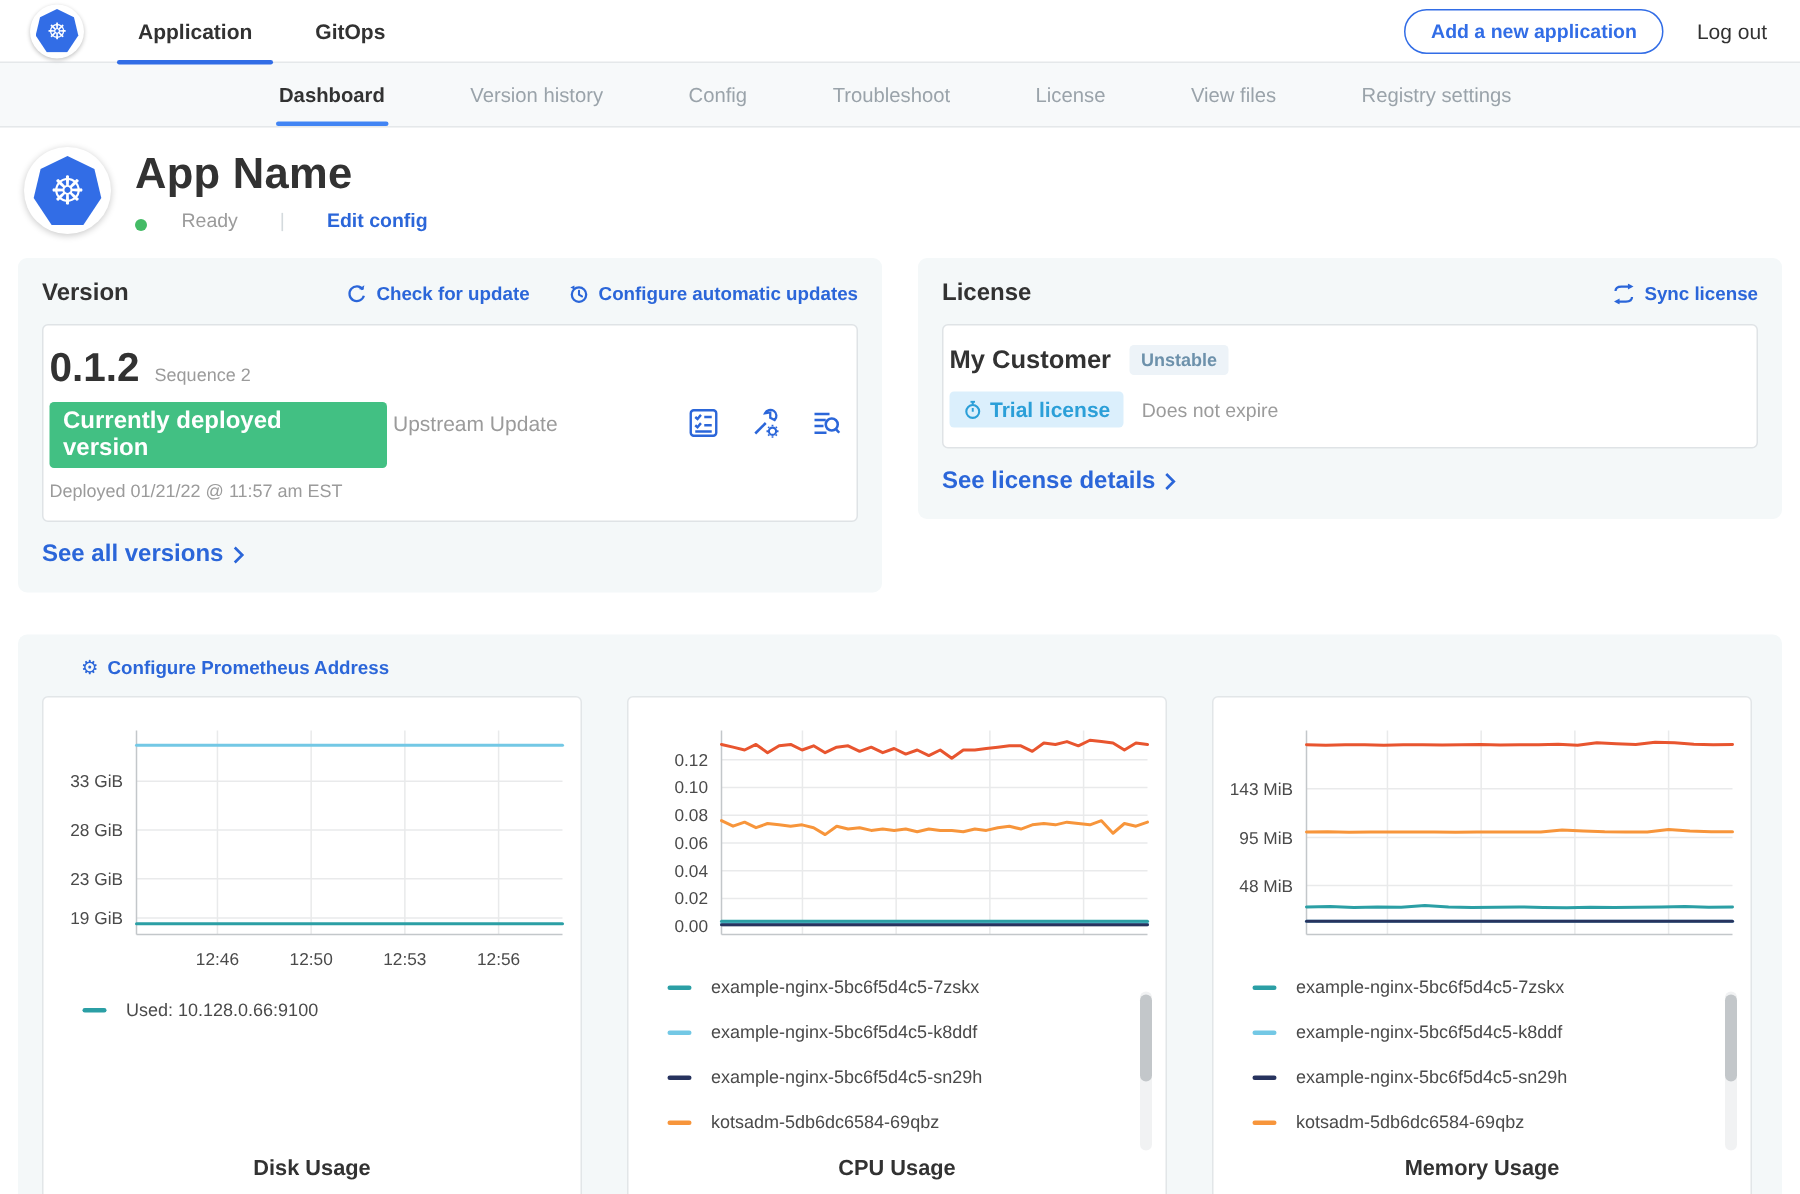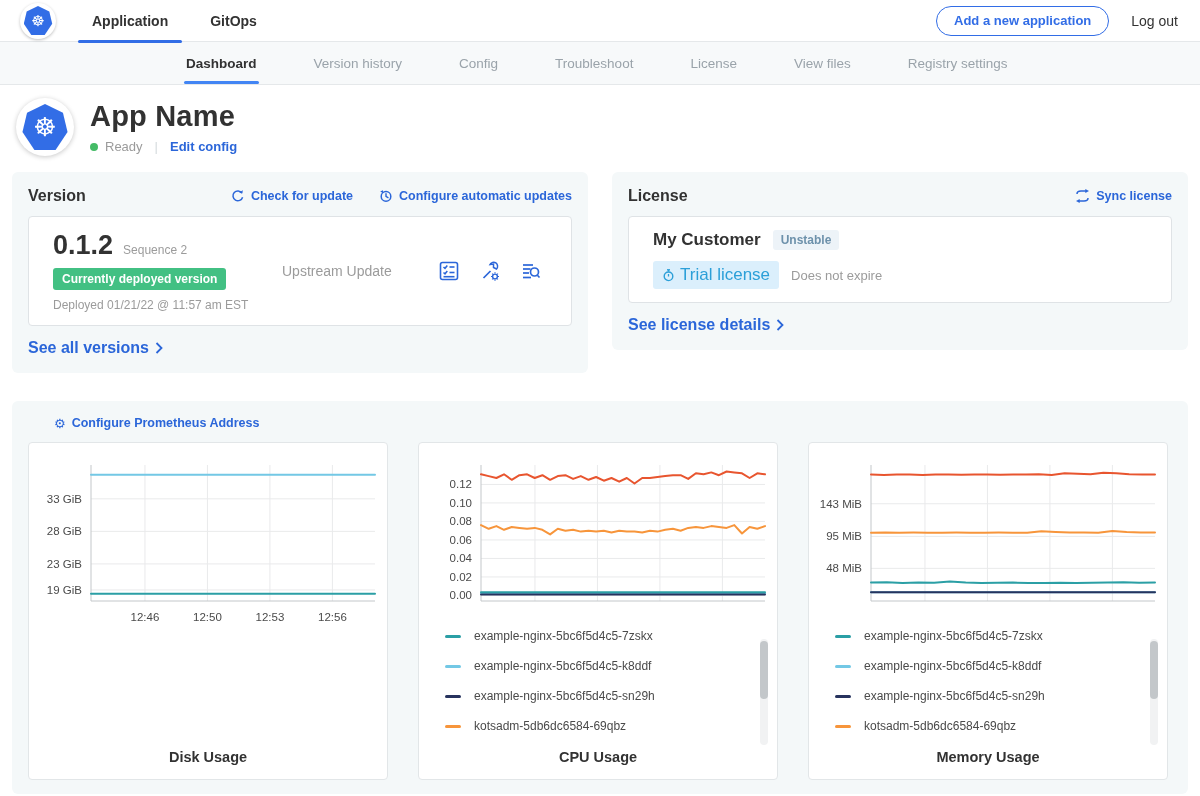--- a/index.html
+++ b/index.html
@@ -21,55 +21,55 @@
   .subnav-tab { position:relative; display:flex; align-items:center; margin-right:57px; font-size:13.5px; color:#9aa3aa; cursor:pointer; white-space:nowrap; }
   .subnav-tab.active { color:#323232; font-weight:bold;text-align:center; }
   .subnav-tab.active::after { content:""; position:absolute; left:-2px; right:-2px; bottom:0; height:3px; background:#4285f4; border-radius:2px; }
 
   
   .app-header { display:flex; align-items:center; padding:13px 24px 16px 16px; }
   .avatar { width:58px; height:58px; border-radius:50%; background:#fff; box-shadow:0 1px 5px rgba(0,0,0,.22); display:flex; align-items:center; justify-content:center; }
   .avatar .hepta { width:46px; height:46px; font-size:26px; }
   .app-title-block { margin-left:16px; }
   .app-title { font-size:29px; font-weight:bold; color:#323232; letter-spacing:.2px; }
-  .app-status-row { display:flex; align-items:center; margin-top:6px; font-size:13px; }
+  .app-status-row { display:flex; align-items:flex-end; margin-top:6px; font-size:13px;gap:16px; }
   .status-dot { width:8px; height:8px; border-radius:50%; background:#44bb66; margin-right:7px; }
   .status-text { color:#9b9b9b; margin-right:12px; }
   .status-divider { color:#d4dadd; margin-right:12px; }
   .link { color:#2b66d9; font-weight:bold; text-decoration:none; cursor:pointer; }
 
   
   main { padding:0 12px; }
   .cards-row { display:flex; gap:24px; align-items:flex-start; }
   .card { background:#f4f8f9; border-radius:6px; padding:15px 16px 16px; }
   .version-card, .license-card { width:576px; }
   .card-header { display:flex; align-items:center; margin-bottom:11px;justify-content:space-between; }
   .card-title { font-size:16px; font-weight:bold; color:#323232; flex:1; }
   .header-link { display:flex; align-items:center; gap:6px; font-size:12.5px; margin-left:26px; }
-  .inner-box { background:#fff; border:1px solid #dfe3e6; border-radius:4px; padding:13px 24px; }
+  .inner-box { background:#fff; border:1px solid #dfe3e6; border-radius:4px; padding:13px 4px; }
   .card-footer-link { display:inline-flex; align-items:center; gap:6px; margin-top:13px; font-size:16px; }
 
   
   .version-inner { display:flex; align-items:stretch; }
   .version-left { width:225px; }
   .version-num-row { display:flex; align-items:baseline; gap:10px; }
   .version-num { font-size:27px; font-weight:bold; color:#323232; }
   .version-seq { font-size:12px; color:#9b9b9b; }
-  .deployed-badge { display:inline-block; margin-top:7px; background:#42c083; color:#fff; font-size:12px; font-weight:bold; padding:4px 9px; border-radius:3px; }
+  .deployed-badge { display:inline-block; margin-top:7px; background:#42c083; color:#fff; font-size:16px; font-weight:bold; padding:4px 9px; border-radius:3px; }
   .deployed-at { margin-top:8px; font-size:12px; color:#9b9b9b; }
   .version-mid { flex:1; display:flex; align-items:center; font-size:14px; font-weight:normal; color:#9b9b9b; padding-left:4px; }
   .version-actions { display:flex; align-items:center; gap:17px; padding-right:4px; }
   .action-icon { cursor:pointer; display:flex; }
 
   
   .license-name-row { display:flex; align-items:center; gap:12px; }
   .license-name { font-size:17px; font-weight:bold; color:#323232; }
   .badge-channel { background:#edf3f8; color:#6d91ab; font-size:12px; font-weight:bold; padding:3px 8px; border-radius:3px; }
   .license-meta-row { display:flex; align-items:center; gap:12px; margin-top:11px; }
-  .badge-trial { display:inline-flex; align-items:center; gap:5px; background:#dbeffc; color:#2b9fd8; font-size:17px; font-weight:normal; padding:4px 9px; border-radius:3px; }
+  .badge-trial { display:inline-flex; align-items:center; gap:5px; background:#dbeffc; color:#2b9fd8; font-size:14px; font-weight:bold; padding:4px 9px; border-radius:3px; }
   .expiry-text { font-size:13px; color:#9b9b9b; }
 
   
   .monitoring-card { margin-top:28px; padding:15px 16px 14px; }
   .charts-row { display:flex; gap:30px; margin-top:12px; }
   .chart-panel { width:360px; height:338px; background:#fff; border:1px solid #e2e6e8; border-radius:4px; padding:12px 0 14px; display:flex; flex-direction:column; position:relative; }
   .chart-panel svg { display:block; margin:2px auto 0; }
   .legend { flex:1; margin:17px 0 0 26px; }
   .legend-item { display:flex; align-items:center; gap:13px; margin-bottom:16px; }
   .swatch { width:16px; height:3px; border-radius:2px; flex:0 0 16px; }
@@ -256,20 +256,24 @@
             <line x1="234.92" x2="234.92" y1="8" y2="144" stroke="#e9eaeb" stroke-width="1"></line>
             <text x="234.92" y="164" text-anchor="middle" font-size="11.5" fill="#4a4a4a">12:53</text>
             <line x1="297.4" x2="297.4" y1="8" y2="144" stroke="#e9eaeb" stroke-width="1"></line>
             <text x="297.4" y="164" text-anchor="middle" font-size="11.5" fill="#4a4a4a">12:56</text>
             <line x1="56" x2="56" y1="8" y2="144" stroke="#c3c7ca"></line>
             <line x1="56" x2="340" y1="144" y2="144" stroke="#c3c7ca"></line>
             <polyline points="56.0,17.8 340.0,17.8" fill="none" stroke="#73c8e5" stroke-width="2" stroke-linejoin="round" stroke-linecap="round"></polyline>
             <polyline points="56.0,136.8 340.0,136.8" fill="none" stroke="#2b9fa5" stroke-width="2" stroke-linejoin="round" stroke-linecap="round"></polyline>
           </svg>
         <div class="legend" id="legend-0">
+            <div class="legend-item">
+              <span class="swatch" style="background: rgb(43, 159, 165);"></span>
+              <span class="legend-label">Used: 10.128.0.66:9100</span>
+            </div>
           </div>
         <div class="chart-title">Disk Usage</div>
       </div>
 
       <div class="chart-panel">
         <svg id="chart-1" width="346" height="170">
             <line x1="56" x2="340" y1="138.44897959183672" y2="138.44897959183672" stroke="#e9eaeb" stroke-width="1"></line>
             <text x="47" y="142.44897959183672" text-anchor="end" font-size="11.5" fill="#4a4a4a">0.00</text>
             <line x1="56" x2="340" y1="119.94557823129252" y2="119.94557823129252" stroke="#e9eaeb" stroke-width="1"></line>
             <text x="47" y="123.94557823129252" text-anchor="end" font-size="11.5" fill="#4a4a4a">0.02</text>

